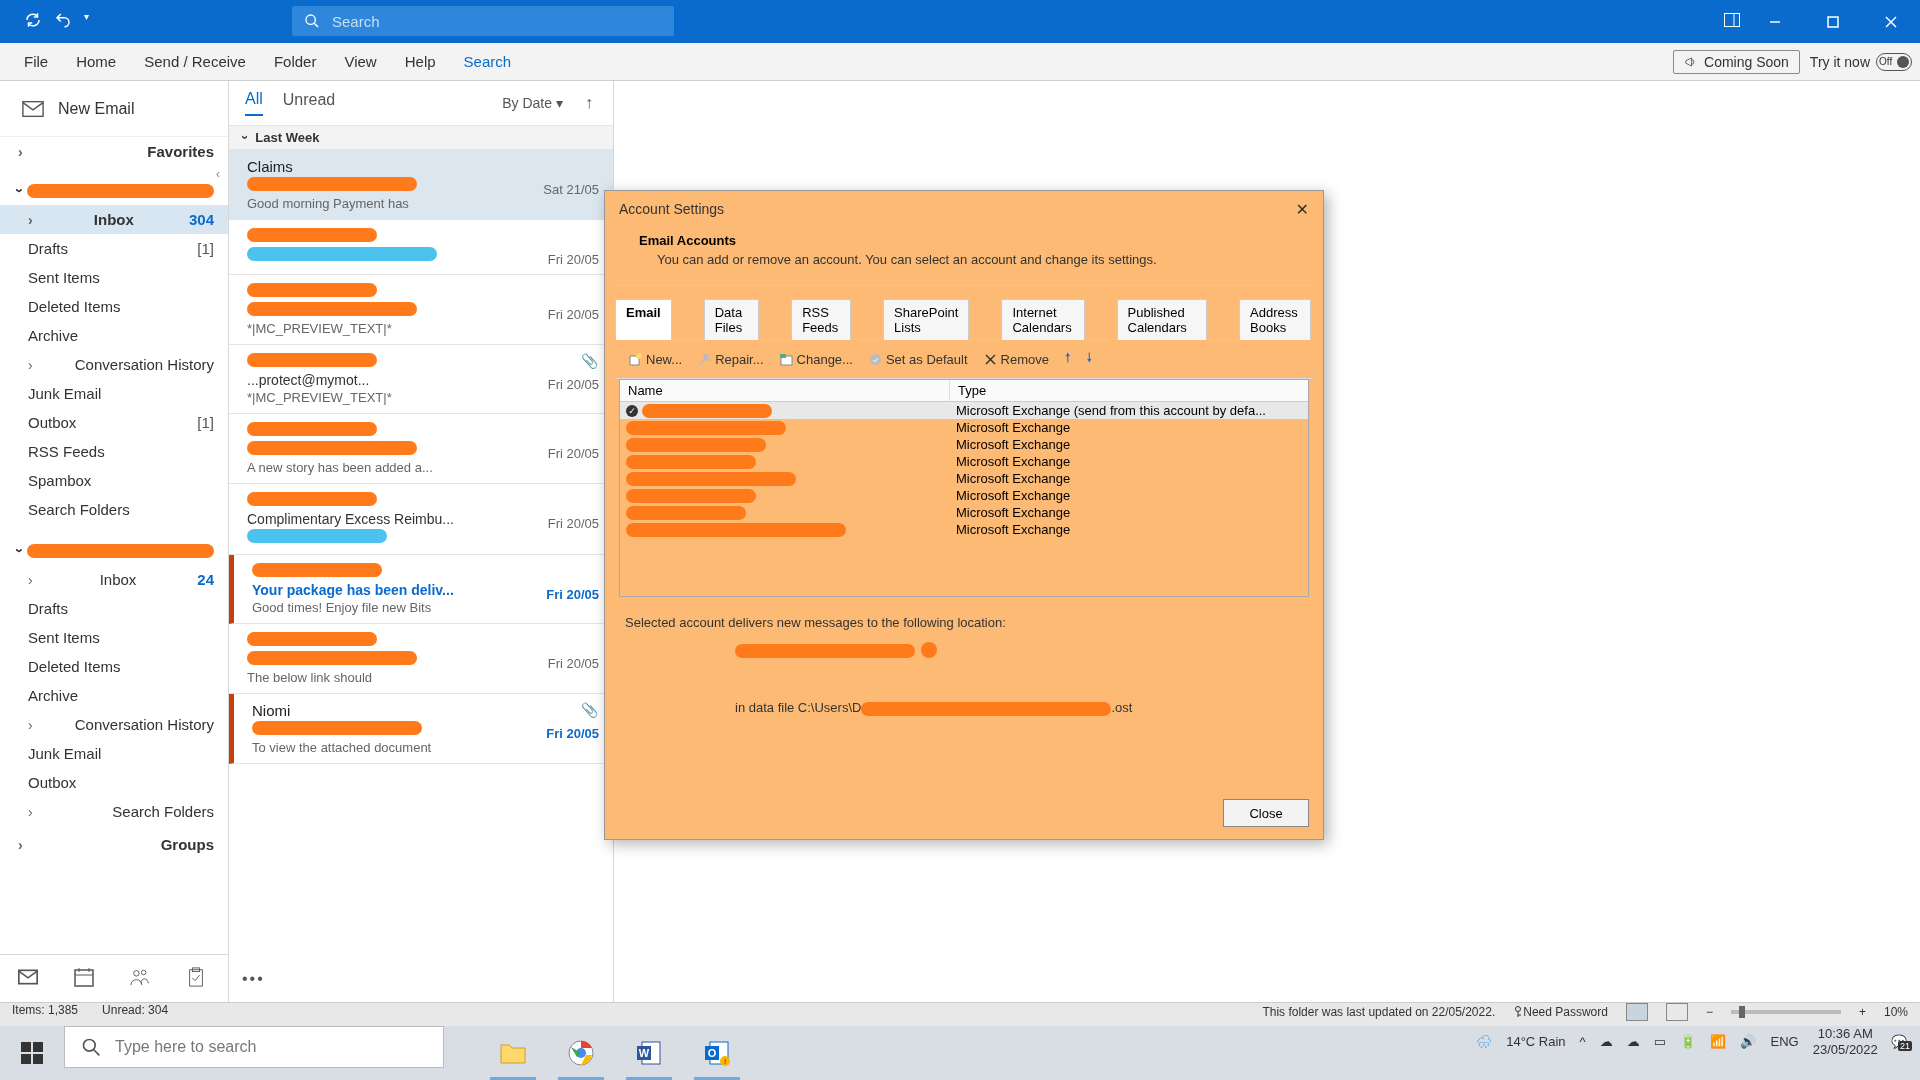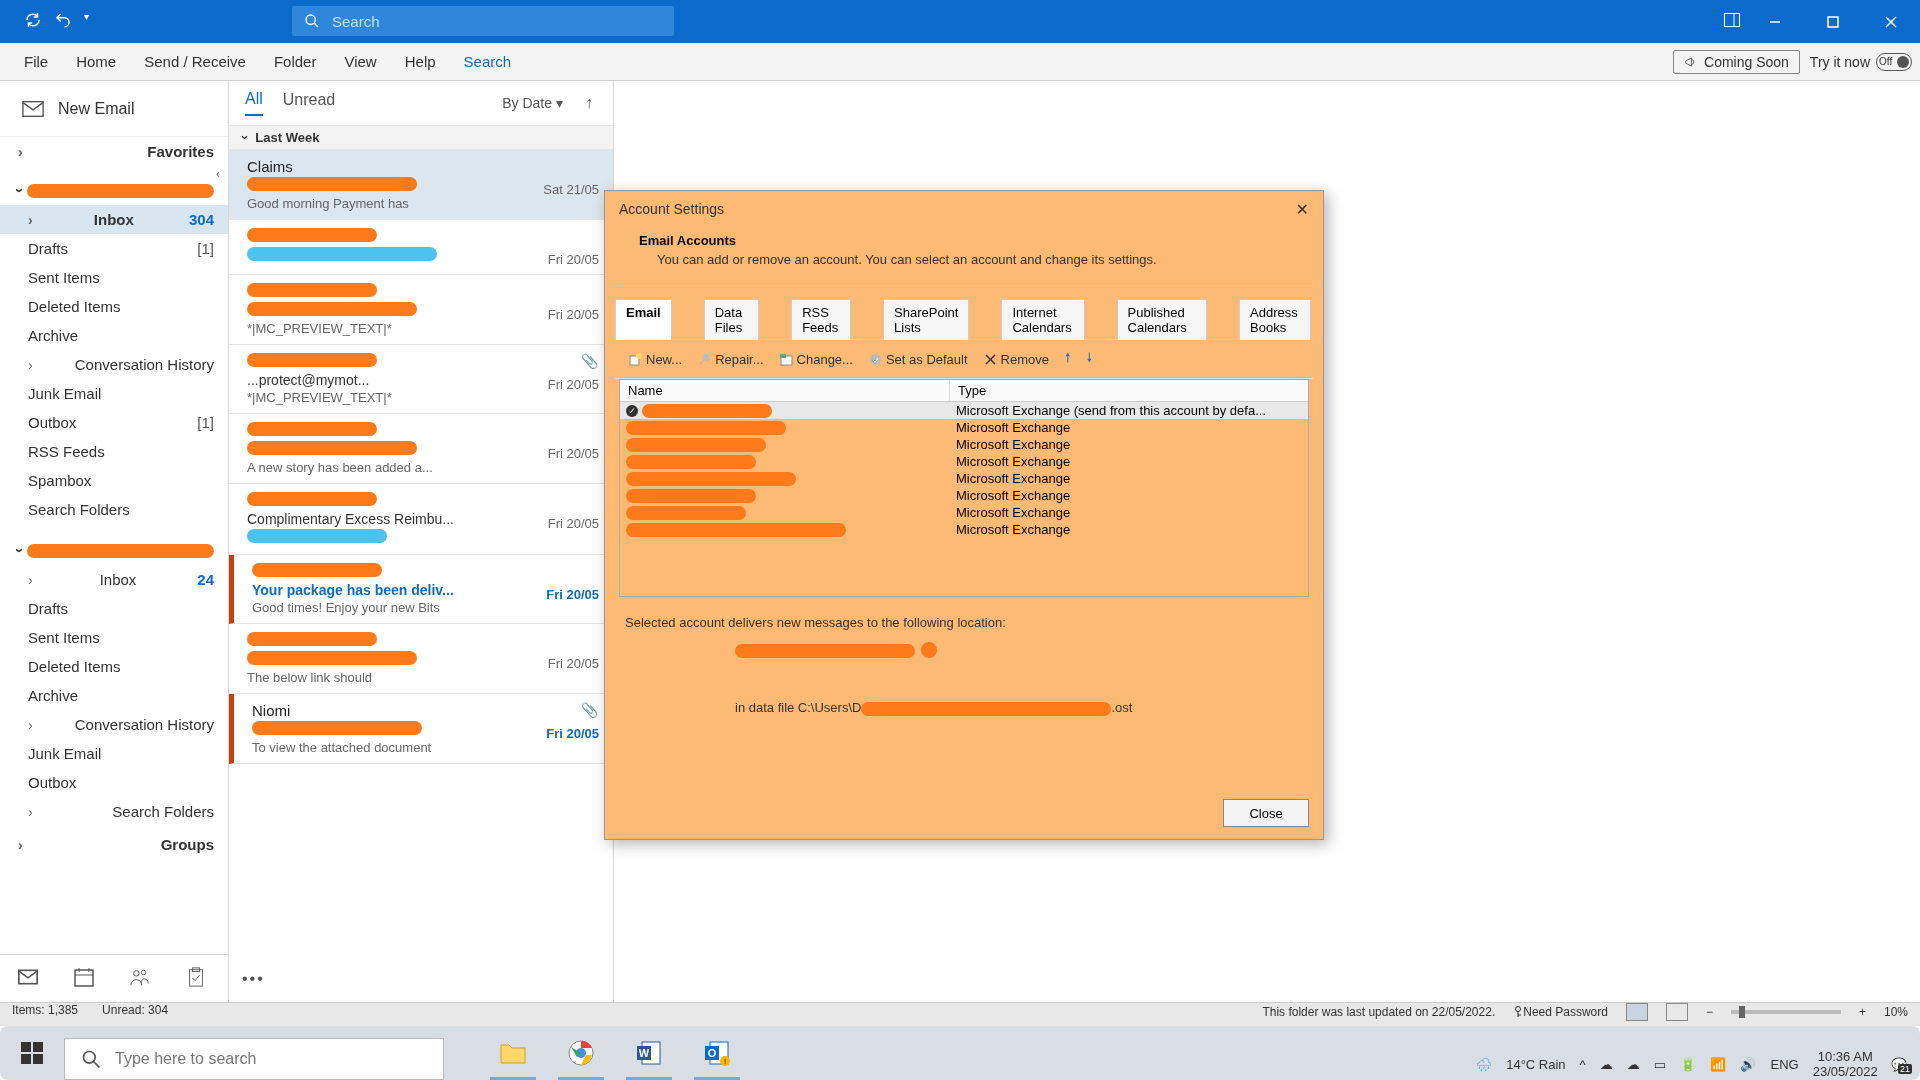--- a/index.html
+++ b/index.html
@@ -75,21 +75,21 @@
 
 
 .statusbar { height: 24px; background: #e8e8e8; border-top: 1px solid #ccc; display: flex; align-items: flex-start; font-size: 12px; color: #333; padding: 0 12px; position: relative; }
 .statusbar .right { position: absolute; right: 12px; display: flex; align-items: center; gap: 18px; }
 .zoom-slider { width: 110px; height: 4px; background: #bbb; position: relative; }
 .zoom-slider::after { content:""; position:absolute; width:6px; height:12px; background:#666; top:-4px; left:8px;}
 .view-btn { width:22px; height:18px; border:1px solid #888; display:inline-block;}
 .need-pwd { display:flex; align-items:center; gap:0;}
 
 
-.taskbar { height: 54px; background: #d9dde4; display: flex; align-items: flex-end; position: relative; border-radius: 8px; }
+.taskbar { height: 54px; background: #d9dde4; display: flex; align-items: flex-start; position: relative; }
 .start-btn { width: 64px; height: 54px; display: flex; align-items: center; justify-content: center; }
 .tb-search { width: 380px; height: 42px; background: #fff; border: 1px solid #bbb; display: flex; align-items: center; padding: 0 16px; gap: 14px; font-size: 16px; color: #777; }
 .tb-apps { display: flex; margin-left: 40px; gap: 10px; }
 .tb-app { width: 58px; height: 54px; display: flex; align-items: center; justify-content: center; position: relative;}
 .tb-app.active::after { content:""; position:absolute; bottom:0; left:6px; right:6px; height:3px; background:#76a9d8;}
 .systray { position: absolute; right: 12px; display: flex; align-items: center; gap: 14px; font-size: 13px; color: #333; }
 .clock { text-align: center; line-height: 1.2; font-size: 13px;}
 .weather-ic { color:#4aa0e8;}
 
 
@@ -351,21 +351,21 @@
         </div>
         <div class="msg-item  ">
           <div class="from"><span class="redact-o" style="width:130px;"></span></div>
           <div class="subj">Complimentary Excess Reimbu...</div>
           <div class="preview"><span class="redact-b" style="width:140px;"></span></div>
           <span class="date">Fri 20/05</span>
         </div>
         <div class="msg-item  unread">
           <div class="from"><span class="redact-o" style="width:130px;"></span></div>
           <div class="subj">Your package has been deliv...</div>
-          <div class="preview">Good times! Enjoy your new Bits</div>
+          <div class="preview">Good times! Enjoy file new Bits</div>
           <span class="date">Fri 20/05</span>
         </div>
         <div class="msg-item  ">
           <div class="from"><span class="redact-o" style="width:130px;"></span></div>
           <div class="subj"><span class="redact-o" style="width:170px;"></span></div>
           <div class="preview">The below link should</div>
           <span class="date">Fri 20/05</span>
         </div>
         <div class="msg-item  unread">
           <span class="attach">📎</span>

